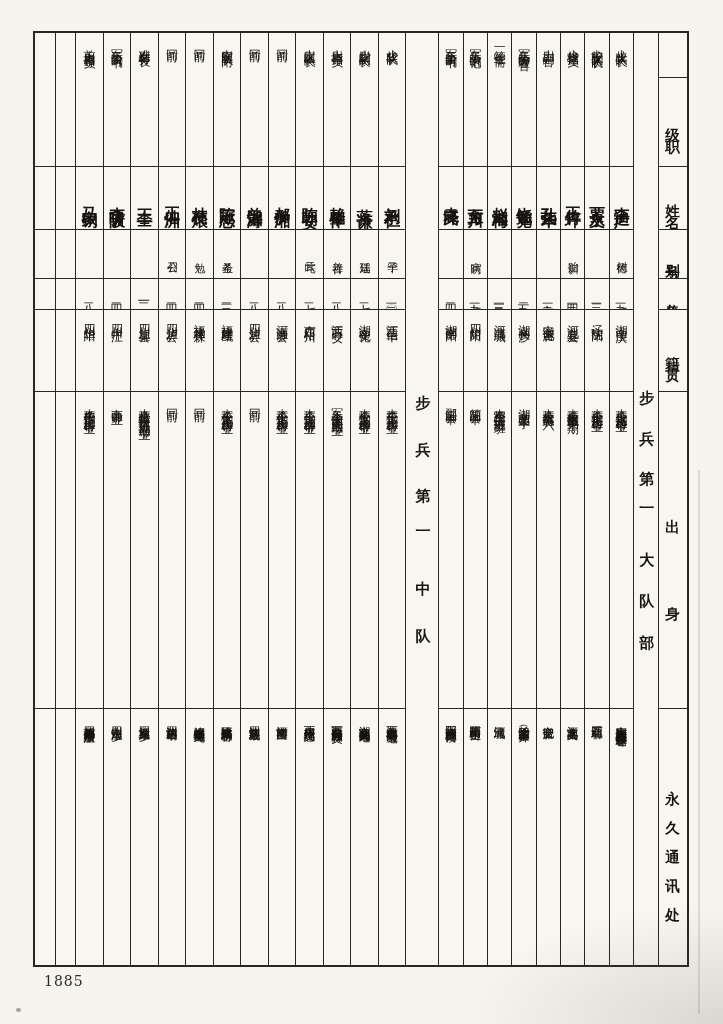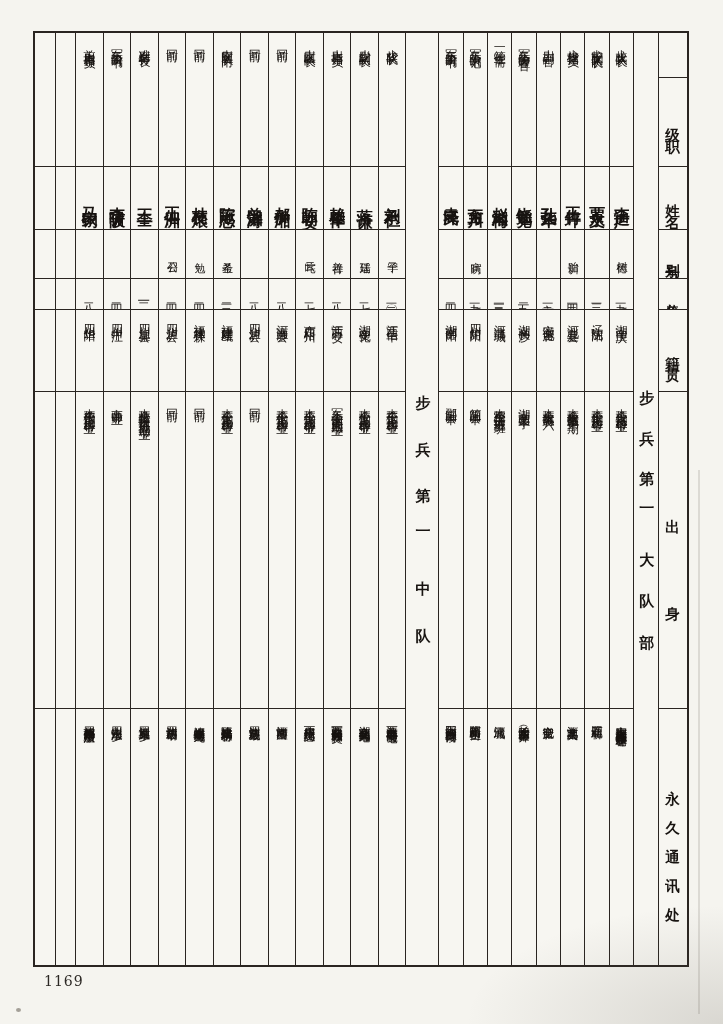--- a/index.html
+++ b/index.html
@@ -587,17 +587,17 @@
     <div class="hcell h-bg">
         <span class="v head-t ls-f">出身</span>
       </div>
     <div class="hcell h-addr">
         <span class="v head-t ls-g">永久通讯处</span>
       </div>
   </div>
 
 </div>
 
-<div class="page-num">1169</div>
+<div class="page-num">1885</div>
 
 <div class="paper-edge"></div>
 <div class="corner-shade"></div>
 <div class="speck"></div>
 
 </body></html>

